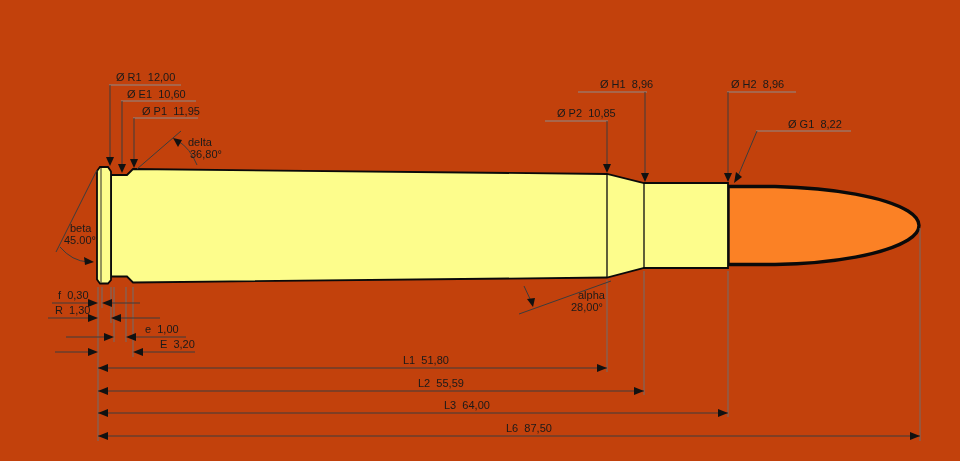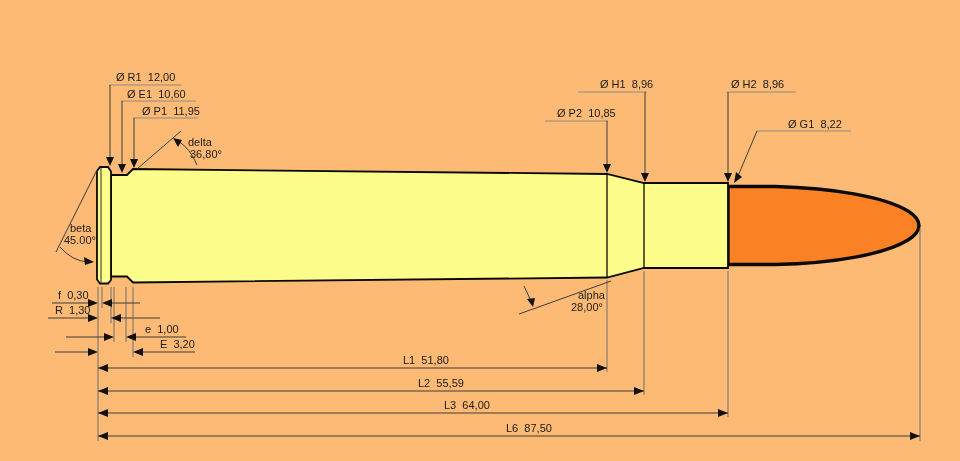--- a/index.html
+++ b/index.html
@@ -1,16 +1,16 @@
 <!DOCTYPE html>
 <html><head>
 <meta charset="utf-8">
 <style>
   html,body{margin:0;padding:0;background:#ffffff;}
-  .stage{position:relative;width:960px;height:461px;background:#fdba74;overflow:hidden;
+  .stage{position:relative;width:960px;height:461px;background:#c2410c;overflow:hidden;
          font-family:"Liberation Sans",sans-serif;}
   svg text{font-family:"Liberation Sans",sans-serif;font-size:11px;fill:#1a1a1a;white-space:pre;}
   .lead{stroke:#8c8c8c;stroke-width:1.2;fill:none;}
   .dim{stroke:#3c3c3c;stroke-width:1;fill:none;}
   .ext{stroke:#6e6e6e;stroke-width:1;fill:none;}
   .arrow{fill:#111;stroke:none;}
   .outline{stroke:#0a0a0a;stroke-width:1.8;}
   .joint{stroke:#0a0a0a;stroke-width:1.3;fill:none;}
 </style>
 </head>

